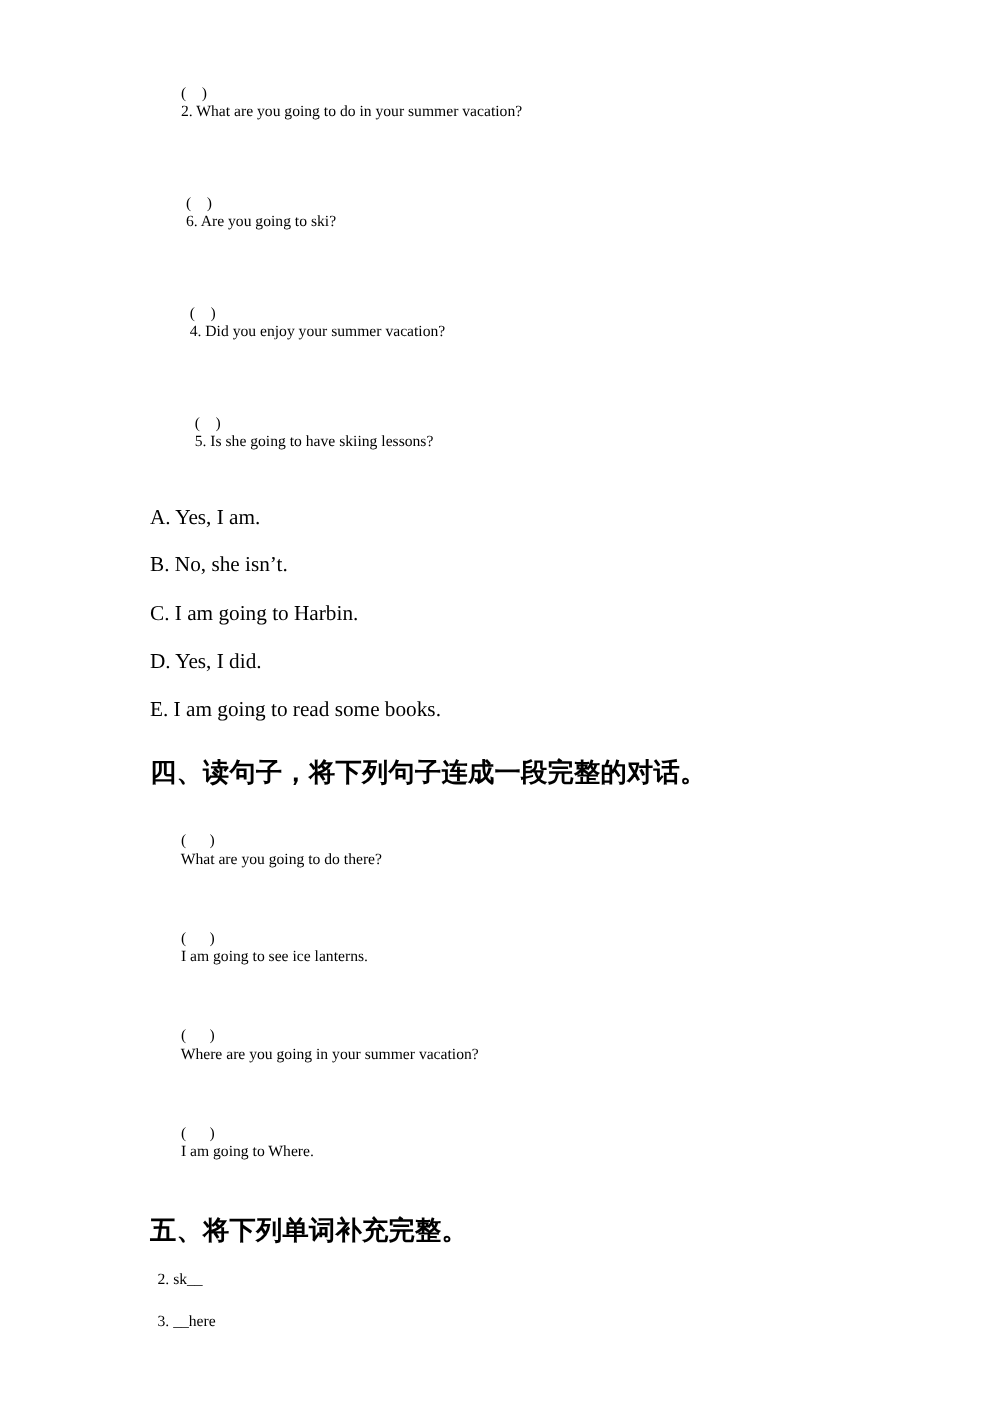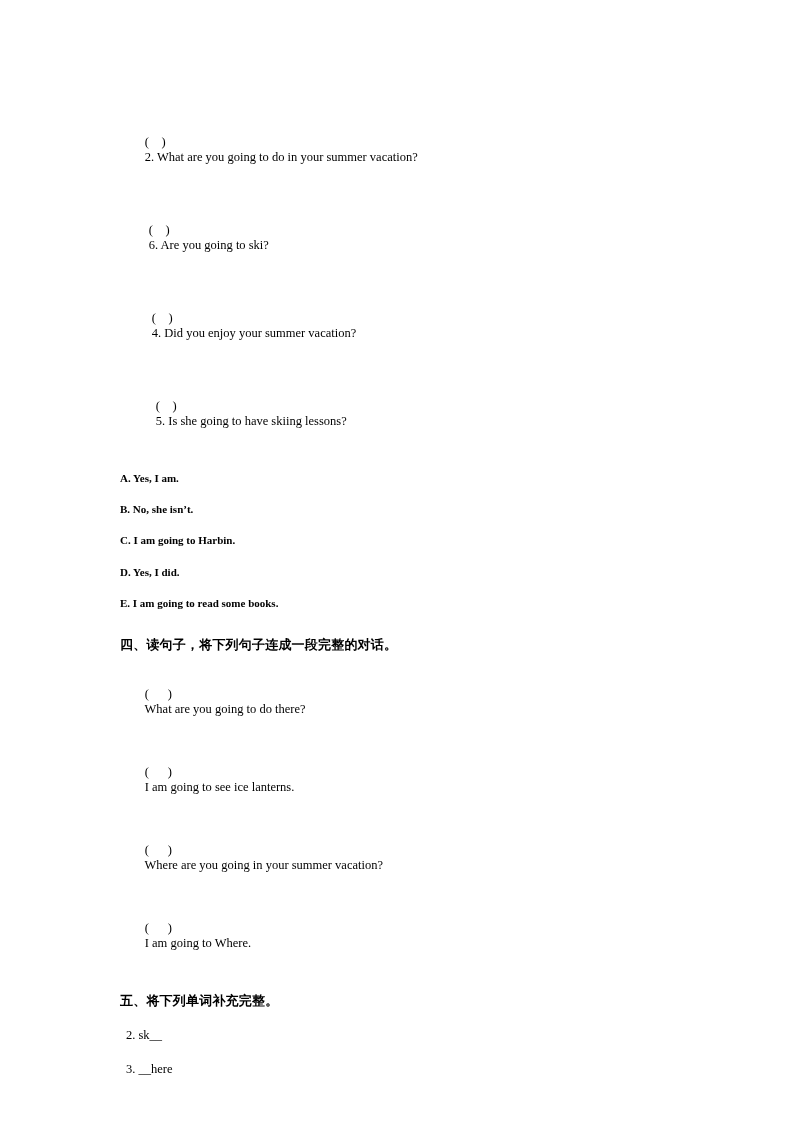--- a/index.html
+++ b/index.html
@@ -12,21 +12,21 @@
     background: #ffffff;
     font-family: "Liberation Serif", serif;
     color: #000000;
     overflow: hidden;
   }
   .page {
     position: relative;
     width: 793px;
     height: 1122px;
     box-sizing: border-box;
-    padding: 120px 120px 0 120px;
+    padding: 52px 120px 0 120px;
   }
 
   
   .match-row {
     font-size: 12.5px;
     line-height: 1.2;
     margin: 0 0 28px 0;
     white-space: pre;
   }
   .match-row .paren {
@@ -35,31 +35,30 @@
   .match-row .qtext {
     display: inline-block;
   }
   
   .match-row.i0 { padding-left: 6px; }
   .match-row.i1 { padding-left: 10px; }
   .match-row.i2 { padding-left: 13px; }
   .match-row.i3 { padding-left: 17px; }
 
   .option-line {
-    font-size: 11px;
+    font-size: 17px;
     line-height: 1.2;
     margin: 16px 0 18px 0;
     padding-left: 0px;
     white-space: pre;
-    font-weight: bold;
   }
 
   h2.section {
     font-family: "DejaVu Sans", sans-serif;
-    font-size: 13px;
+    font-size: 21px;
     font-weight: bold;
     margin: 26px 0 18px 0;
     padding: 0;
     letter-spacing: 0.2px;
   }
 
   .order-row {
     font-size: 12.5px;
     line-height: 1.2;
     margin: 0 0 18px 0;

